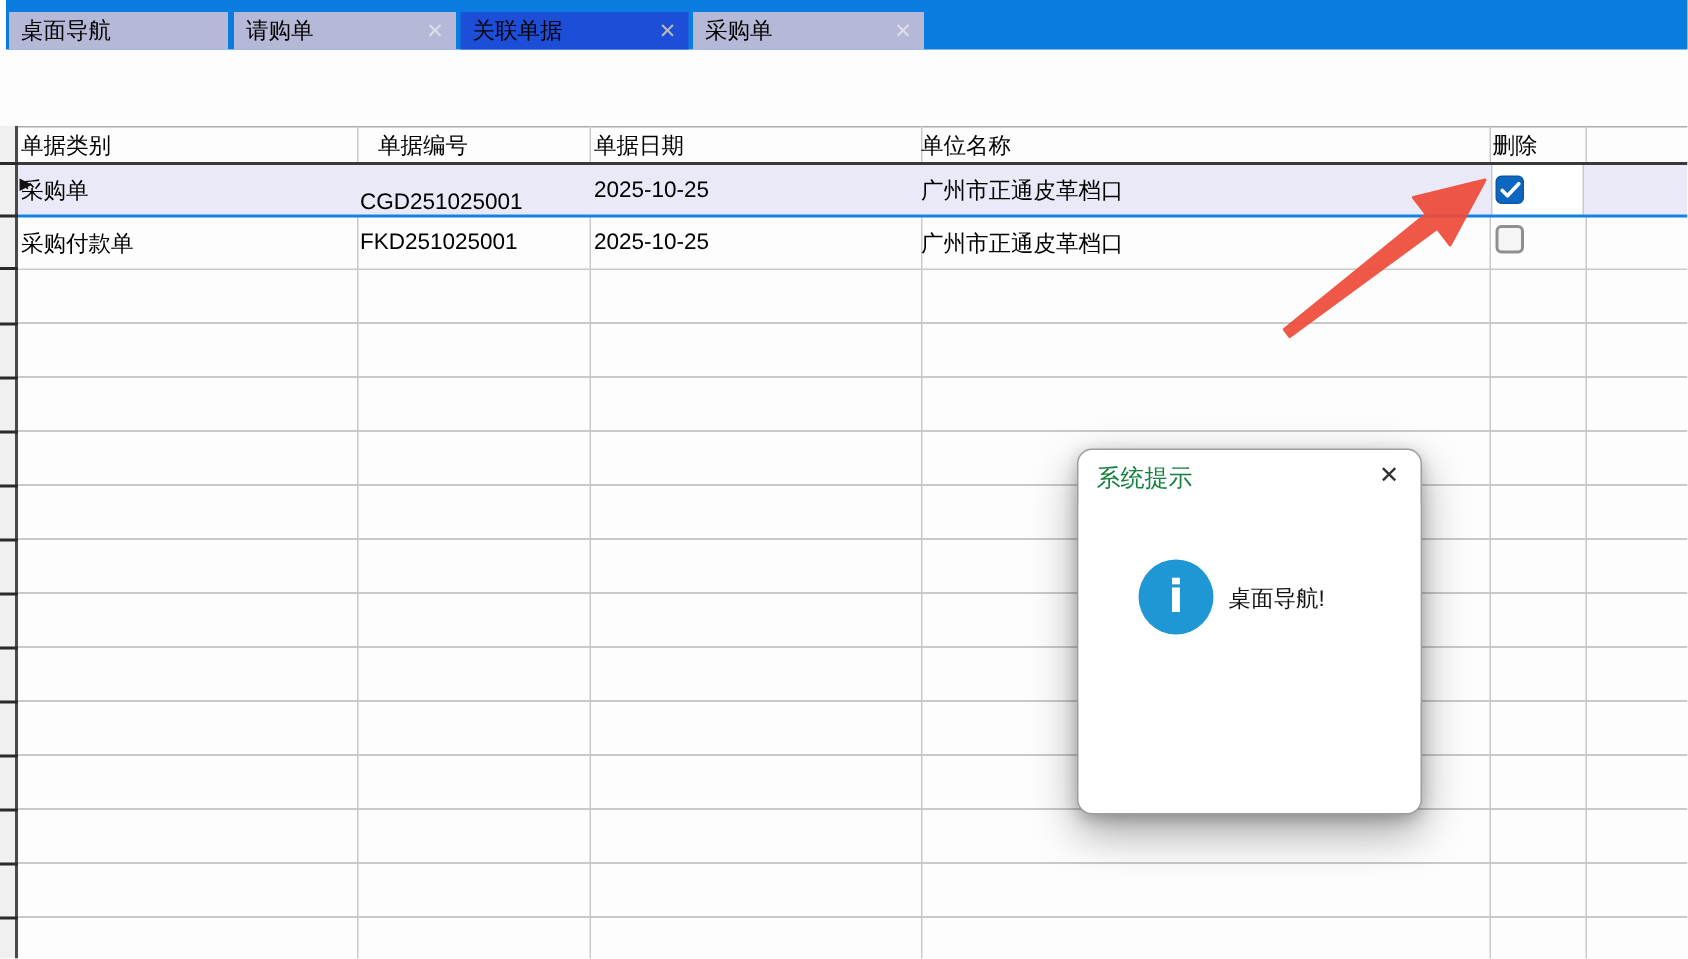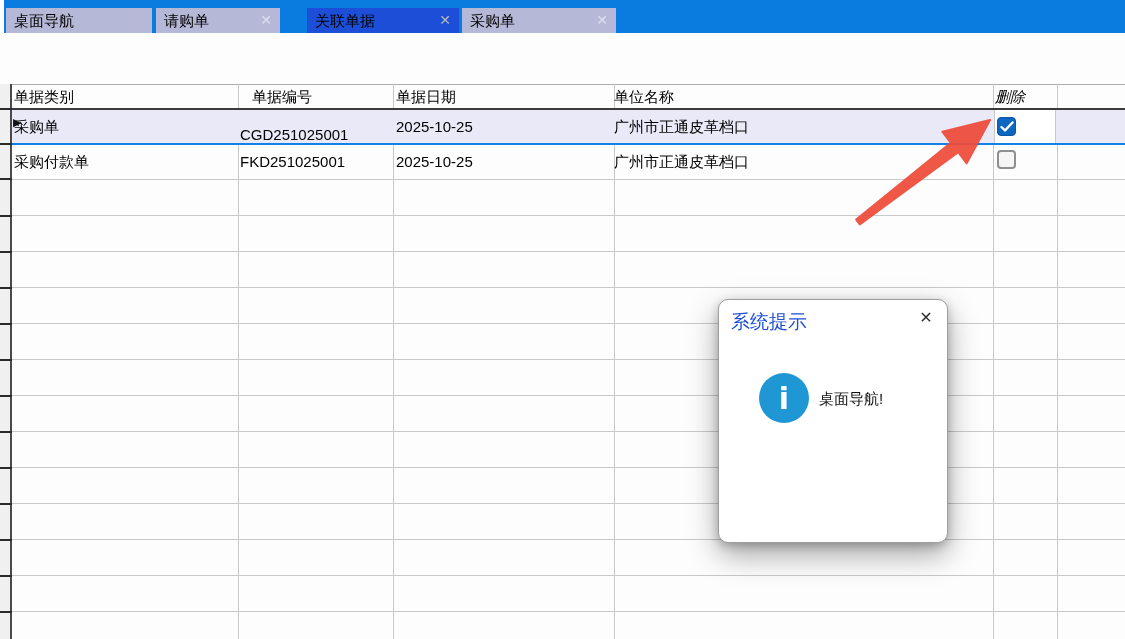--- a/index.html
+++ b/index.html
@@ -44,21 +44,21 @@
   .cb.checked svg { position:absolute; left:2px; top:3px; }
   .cb.unchecked { background:#f5f5f5; border:2px solid #8f8f8f; }
 
   
   .arrow-svg { position:absolute; left:840px; top:100px; z-index:5; pointer-events:none; }
 
   
   .dialog { position:absolute; left:718px; top:299px; width:230px; height:244px; background:#ffffff;
             border:1px solid #9e9e9e; border-radius:10px; z-index:10;
             box-shadow:0 12px 30px rgba(0,0,0,0.35), 0 3px 10px rgba(0,0,0,0.22); overflow:hidden; }
-  .dialog-title { position:absolute; left:12px; top:9px; font-size:19px; color:#1d4ed8; }
+  .dialog-title { position:absolute; left:12px; top:9px; font-size:16px; color:#15803d; }
   .dialog-close { position:absolute; right:8px; top:6px; width:26px; height:24px; text-align:center;
                   font-size:16px; line-height:24px; color:#333; cursor:default; }
   .dialog-body { position:absolute; left:0; top:36px; width:100%; height:132px; background:#fff; }
   .info-icon { position:absolute; left:40px; top:37px; width:50px; height:50px; border-radius:50%;
                background:#1f97d4; }
   .info-icon span { position:absolute; width:100%; text-align:center; top:8px; color:#fff;
                     font-size:30px; font-weight:bold; font-family:"DejaVu Sans",sans-serif; }
   .dialog-msg { position:absolute; left:100px; top:54px; font-size:15px; color:#111; }
   .dialog-footer { position:absolute; left:0; top:168px; width:100%; height:76px; background:#f0f0f0;
                    border-top:1px solid #e2e2e2; }
@@ -66,21 +66,21 @@
                border:2px solid #58a6e8; border-radius:6px; font-size:15px; font-weight:bold; color:#000;
                outline:1px dotted #555; outline-offset:-6px; font-family:inherit; cursor:default; }
 </style>
 </head>
 <body>
 
 <div class="tabbar">
   <div class="tab" style="left:2px; width:146px;">
     <span>桌面导航</span>
   </div>
-  <div class="tab" style="left:152px; width:124px;">
+  <div class="tab" style="left:152px; width:148px;">
     <span>请购单</span>
     <span class="close">✕</span>
   </div>
   <div class="tab active" style="left:303px; width:152px;">
     <span>关联单据</span>
     <span class="close">✕</span>
   </div>
   <div class="tab" style="left:458px; width:154px;">
     <span>采购单</span>
     <span class="close">✕</span>
@@ -94,21 +94,21 @@
 <div class="vline" style="left:614px;"></div>
 <div class="vline" style="left:993px;"></div>
 <div class="vline" style="left:1057px;"></div>
 
 <div class="empty-rows"></div>
 
 <div class="header-cell" style="left:14px;">单据类别</div>
 <div class="header-cell" style="left:240px;margin-left:12px;">单据编号</div>
 <div class="header-cell" style="left:396px;">单据日期</div>
 <div class="header-cell" style="left:614px;">单位名称</div>
-<div class="header-cell" style="left:995px;font-style:italic;">删除</div>
+<div class="header-cell" style="left:995px;">删除</div>
 <div class="header-border"></div>
 
 <div class="row1-bg"></div>
 <div class="row1-focused-cell"></div>
 <div class="row1-border"></div>
 
 <div class="cell" style="left:14px;  top:118px;">采购单</div>
 <div class="cell" style="left:240px; top:126px;">CGD251025001</div>
 <div class="cell" style="left:396px; top:118px;">2025-10-25</div>
 <div class="cell" style="left:614px; top:118px;">广州市正通皮革档口</div>

